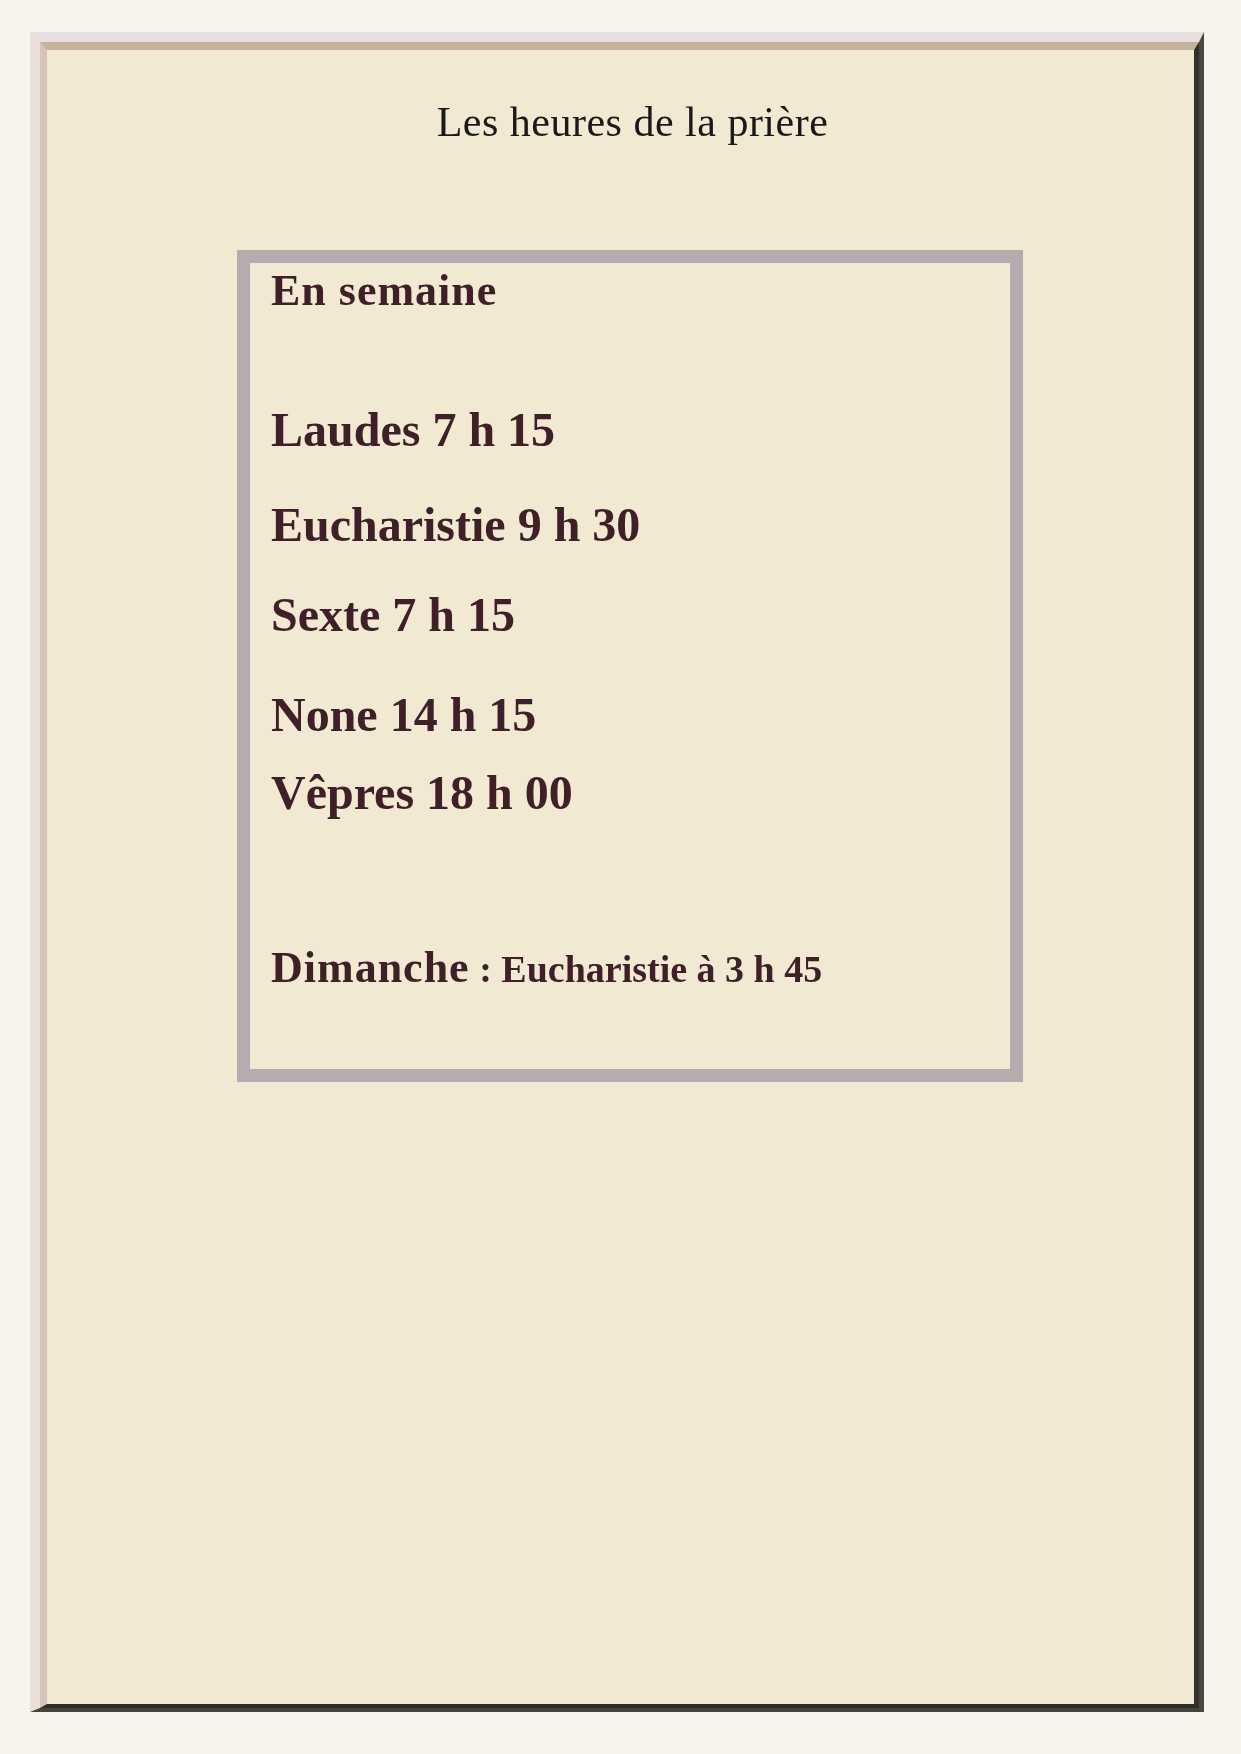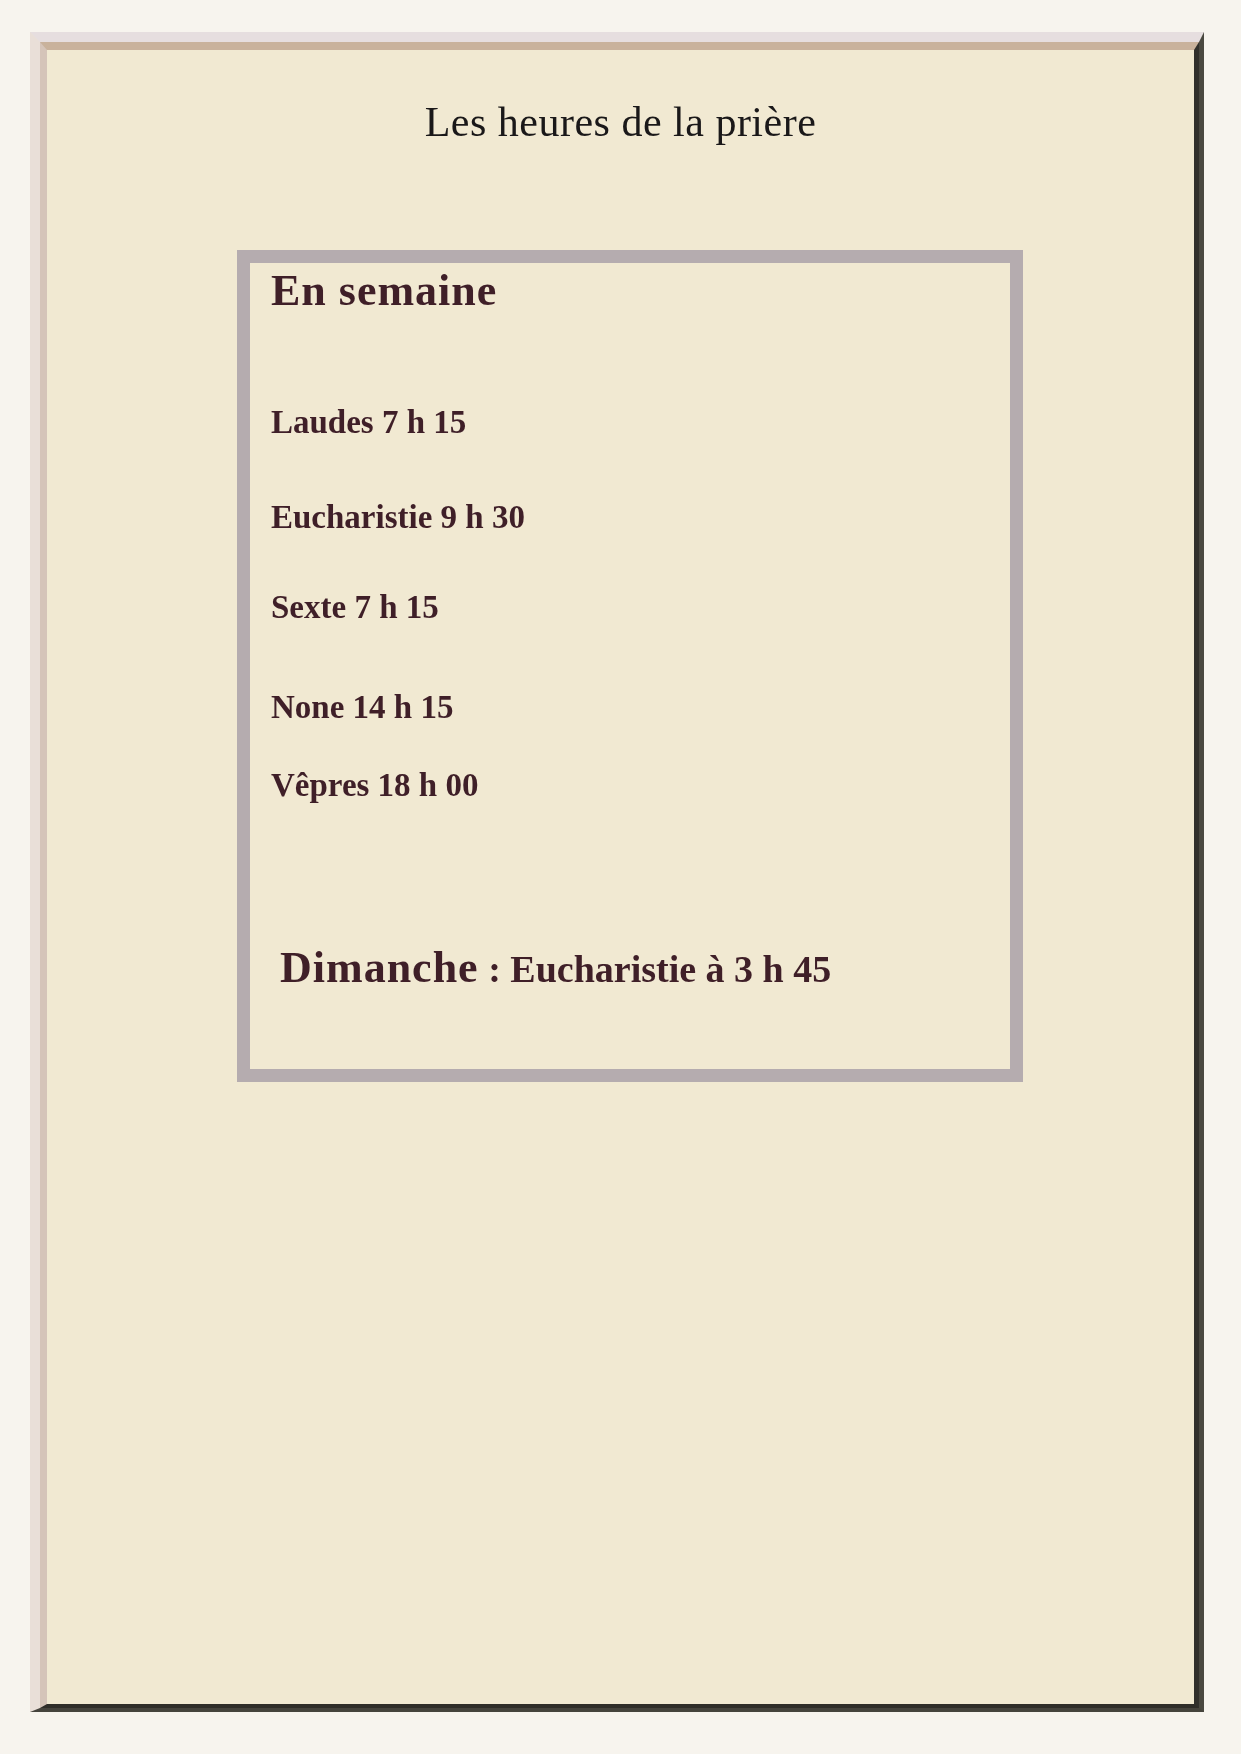--- a/index.html
+++ b/index.html
@@ -38,21 +38,21 @@
     background: #f1e9d2;
   }
   .content {
     position: relative;
     width: 100%;
     height: 100%;
   }
   .title {
     position: absolute;
     top: 51px;
-    left: 0;
+    left: 12px;
     width: 100%;
     text-align: center;
     font-size: 42px;
     line-height: 1;
     color: #1a1819;
     letter-spacing: 0.5px;
   }
   .schedule-box {
     position: absolute;
     left: 190px;
@@ -68,21 +68,21 @@
     top: 6px;
     font-size: 44px;
     line-height: 1;
     font-weight: bold;
     letter-spacing: 1px;
     color: #3f1f28;
   }
   .item {
     position: absolute;
     left: 21px;
-    font-size: 33px;
+    font-size: 48px;
     line-height: 1;
     font-weight: bold;
     color: #3f1f28;
     white-space: nowrap;
   }
   .i1 { top: 143px; }
   .i2 { top: 238px; }
   .i3 { top: 328px; }
   .i4 { top: 428px; }
   .i5 { top: 506px; }
@@ -92,21 +92,20 @@
     left: 21px;
     top: 683px;
     line-height: 1;
     color: #3f1f28;
     white-space: nowrap;
   }
   .sunday-day {
     font-size: 44px;
     font-weight: bold;
     letter-spacing: 1px;
-    margin-left: 9px;
   }
   .sunday-detail {
     font-size: 38px;
     font-weight: bold;
   }
 </style>
 </head>
 <body>
 
 <div class="frame-outer">

